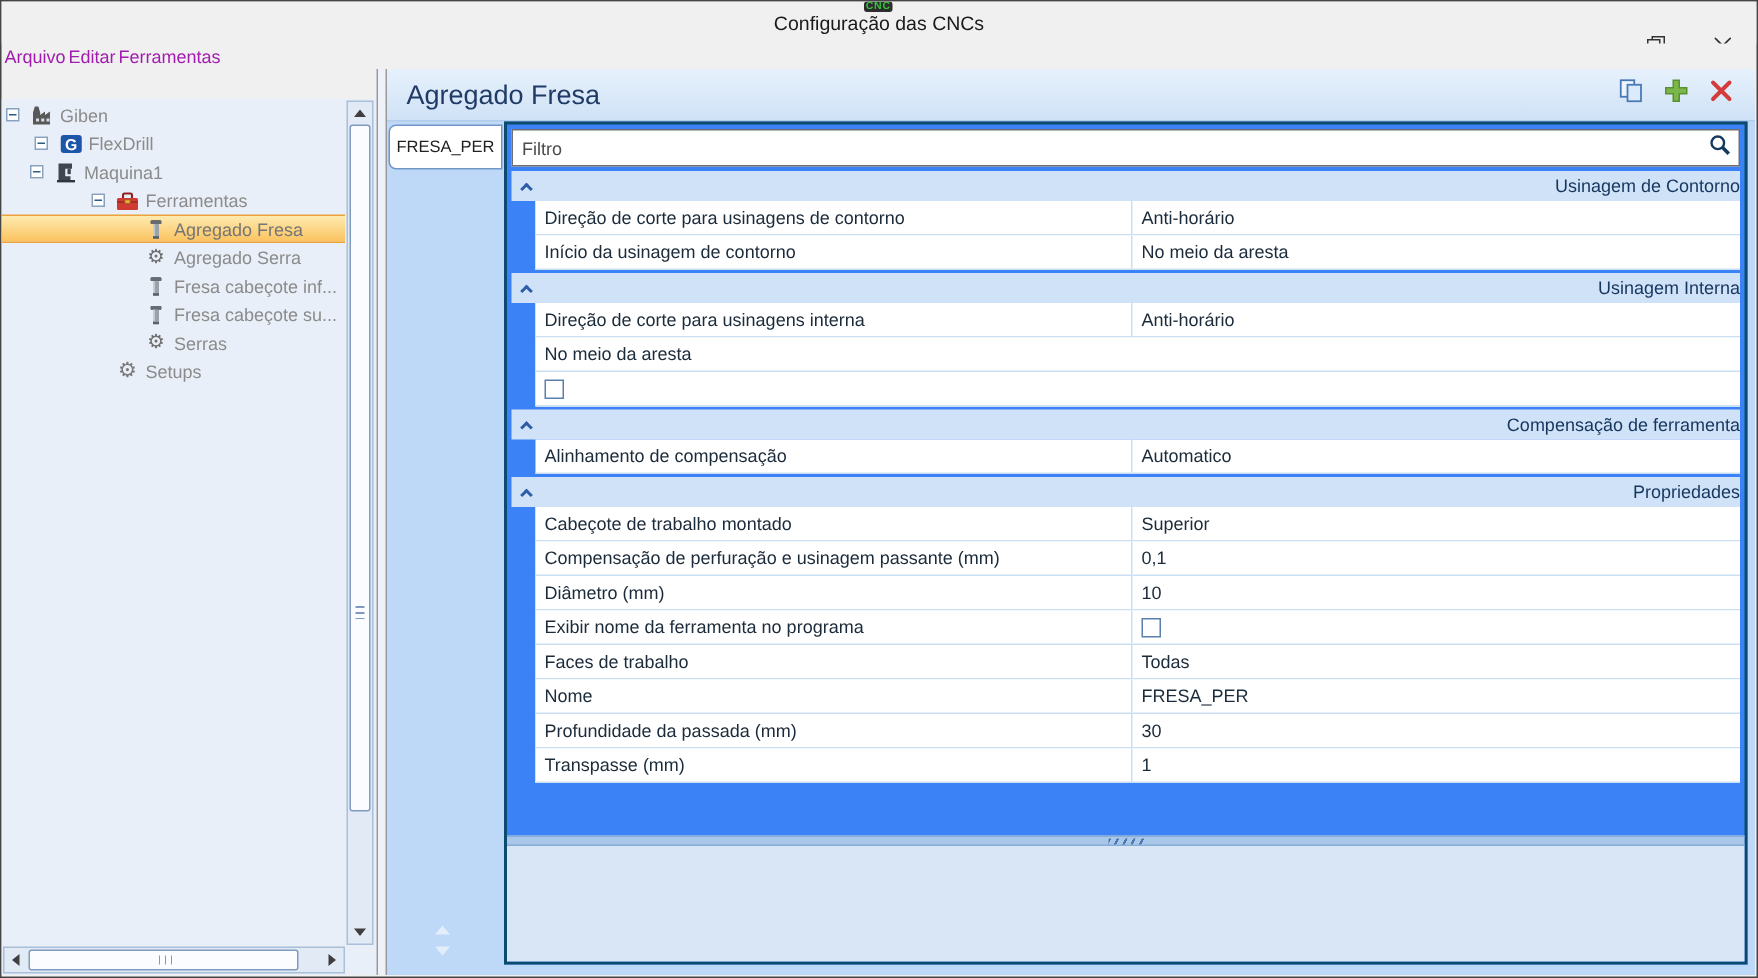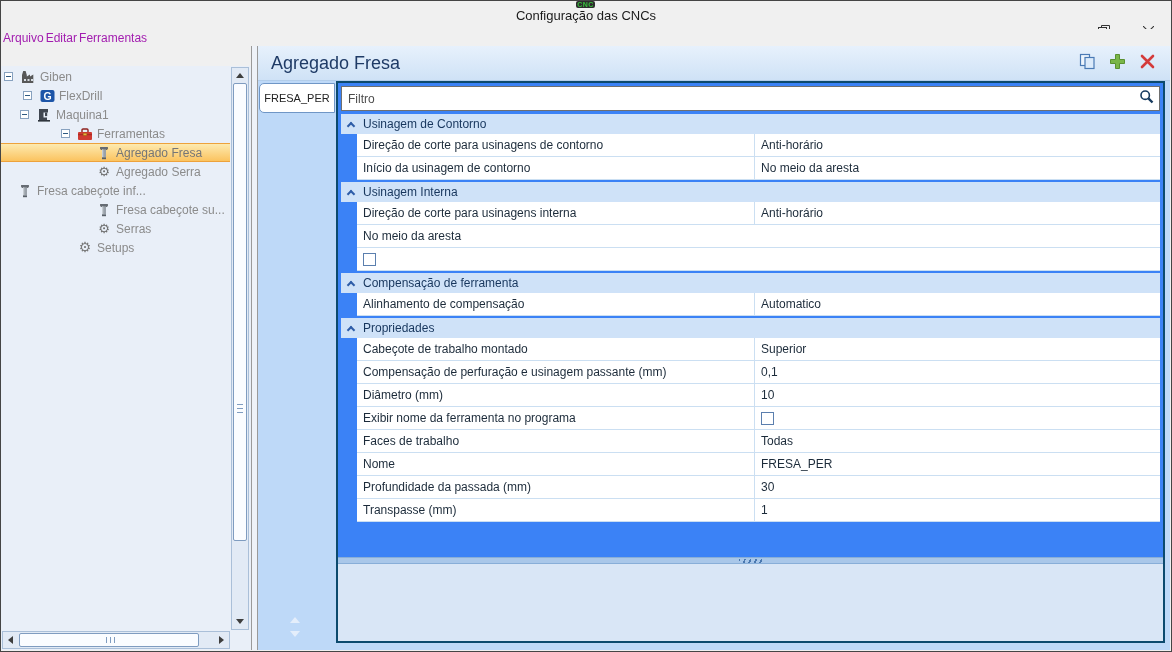--- a/index.html
+++ b/index.html
@@ -98,21 +98,21 @@
                 background:#fff; border:1px solid #6f6f6f; display:flex; align-items:center; }
   .filter-input { flex:1; height:100%; border:none; outline:none; padding-left:6px;
                   font-size:12px; color:#333; font-family:"Liberation Sans", sans-serif; background:transparent; }
   .filter-input::placeholder { color:#4c4c4c; opacity:1; }
   .search-btn { width:26px; height:100%; display:flex; align-items:center; justify-content:center; }
 
   
   .grid { position:absolute; top:31px; left:3px; right:3px; }
   .section { margin-bottom:2px; }
   .section-header { height:20px; background:#cfe2f8; display:flex; align-items:center;
-                    font-size:12px; color:#17365d; }
+                    font-size:12px; color:#17365d;justify-content:space-between; }
   .chevron { width:6px; height:6px; border-top:2px solid #2e5da8; border-right:2px solid #2e5da8;
              transform:rotate(-45deg); margin:3px 9px 0 7px; flex:0 0 6px; }
   .section-rows { margin-left:16px; background:#fff; }
   .grid-row { height:23px; display:flex; border-bottom:1px solid #cbdff2; background:#fff;
               font-size:12px; color:#1c2b3a; }
   .grid-label { width:398px; flex:0 0 398px; padding-left:6px; display:flex; align-items:center;
                 border-right:1px solid #cbdff2; overflow:hidden; white-space:nowrap; }
   .grid-value { flex:1; padding-left:6px; display:flex; align-items:center;
                 overflow:hidden; white-space:nowrap; }
   .checkbox { width:13px; height:13px; border:1px solid #5b7fae; background:#fff; }
@@ -226,21 +226,21 @@
           </span>
     <span>Agregado Fresa</span>
   </div>
         <div class="tree-row" style="padding-left: 79px;">
     <span class="expander hidden"></span>
     <span class="tree-icon">
             <span class="gear-glyph">⚙</span>
           </span>
     <span>Agregado Serra</span>
   </div>
-        <div class="tree-row" style="">
+        <div class="tree-row" style="padding-left: 79px;">
     <span class="expander hidden"></span>
     <span class="tree-icon">
             <svg width="12" height="14" viewBox="0 0 12 14">
               <rect x="2.5" y="1" width="7" height="2.4" rx="0.6" fill="#5f6possible66d"></rect>
               <rect x="2.5" y="1" width="7" height="2.4" rx="0.6" fill="#666c74"></rect>
               <rect x="4" y="3.4" width="4" height="8" fill="#9aa1a9"></rect>
               <rect x="4" y="3.4" width="1.3" height="8" fill="#c6ccd2"></rect>
               <rect x="4" y="11.4" width="4" height="1.8" fill="#596069"></rect>
             </svg>
           </span>

